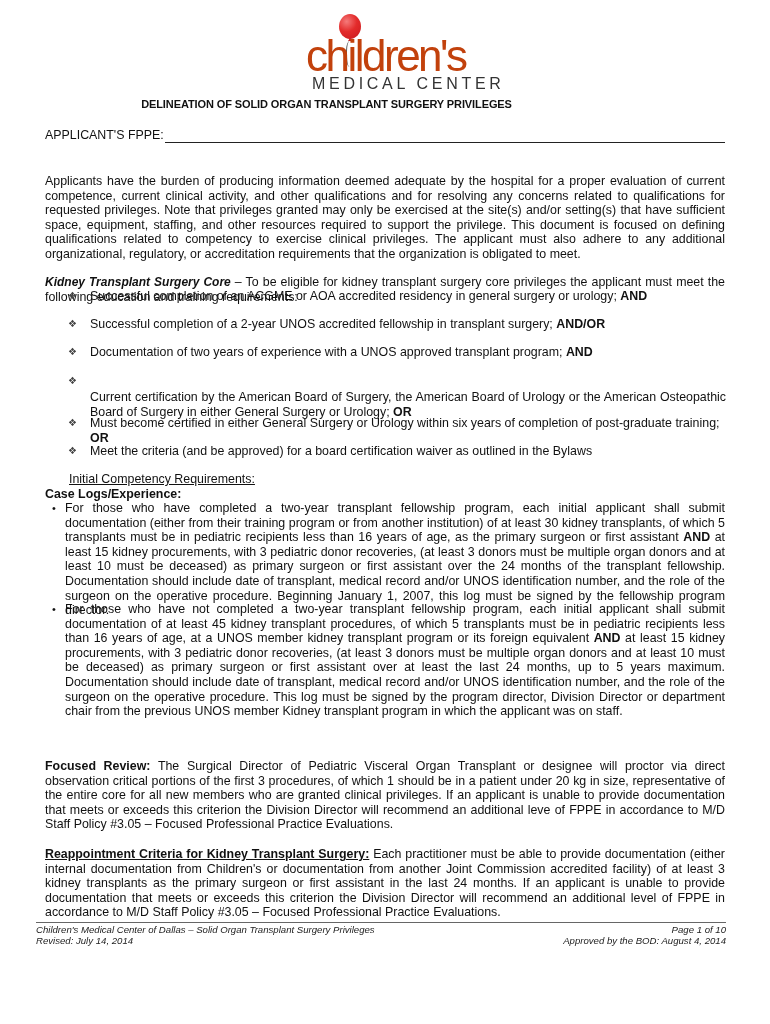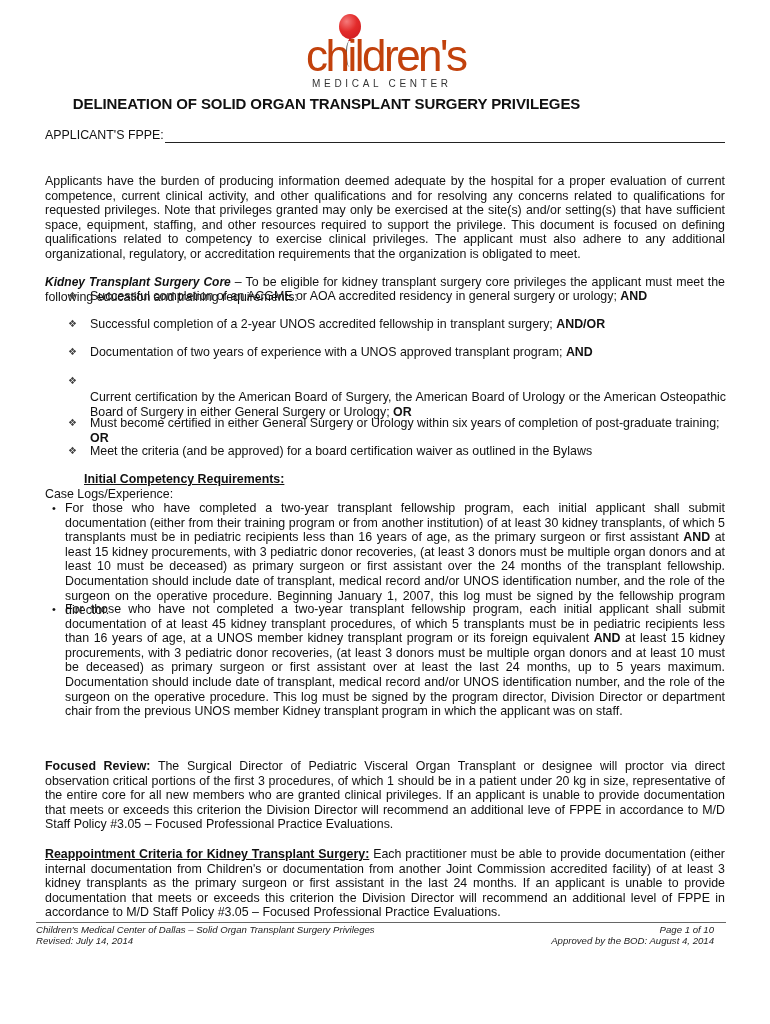--- a/index.html
+++ b/index.html
@@ -4,54 +4,54 @@
 <style>
   html, body { margin: 0; padding: 0; background: #ffffff; }
   body { width: 770px; height: 1024px; position: relative; overflow: hidden; color: #111; }
   .page { position: absolute; left: 0; top: 0; width: 770px; height: 1024px; font-family: "Liberation Sans", sans-serif; font-size: 12.4px; line-height: 14.6px; }
 
   .logo { position: absolute; left: 302px; top: 14px; width: 170px; height: 76px; }
   .logo .balloon { position: absolute; left: 37px; top: 0; width: 22px; height: 25px; border-radius: 50%; background: radial-gradient(circle at 35% 30%, #f57a7a 0%, #e32b2b 45%, #c8191c 100%); }
   .logo .balloon::after { content: ""; position: absolute; left: 9px; top: 24px; width: 4px; height: 3px; background: #c8191c; clip-path: polygon(50% 0, 100% 100%, 0 100%); }
   .logo .string { position: absolute; left: 44px; top: 27px; width: 8px; height: 26px; border-left: 1.3px solid #555; border-radius: 40% 0 0 40%; }
   .logo .wordmark { position: absolute; left: 4px; top: 20px; font-family: "Liberation Sans", sans-serif; font-size: 44px; line-height: 44px; letter-spacing: -2.5px; color: #c2410c; font-weight: 400; }
-  .logo .sub { position: absolute; left: 10px; top: 63px; font-size: 10px; letter-spacing: 3.7px; color: #333; white-space: nowrap; }
+  .logo .sub { position: absolute; left: 10px; top: 63px; font-size: 16px; letter-spacing: 3.7px; color: #333; white-space: nowrap; }
 
-  .title { position: absolute; left: 0; top: 97px; width: 653px; text-align: center; font-weight: 700; font-size: 15px; letter-spacing: -0.1px; }
+  .title { position: absolute; left: 0; top: 97px; width: 653px; text-align: center; font-weight: 700; font-size: 11px; letter-spacing: -0.1px; }
 
   .applicant { position: absolute; left: 45px; top: 128px; width: 680px; display: flex; align-items: flex-end; }
   .applicant .lbl { white-space: nowrap; }
   .applicant .line { flex: 1; border: none; border-bottom: 1px solid #222; height: 12px; margin-left: 1px; background: transparent; padding: 0; outline: none; font: inherit; }
 
   .block { position: absolute; left: 45px; width: 680px; text-align: justify; margin-top: 32px; }
   .p-intro { top: 142px; }
 
   .core { top: 243px; }
   .core .head { font-weight: 700; font-style: italic; font-size: 12px; }
 
   .crit { position: absolute; left: 68px; width: 660px; }
   .crit .mark { position: absolute; left: 0; top: 0; font-size: 10px; color: #444; }
   .crit .txt { position: absolute; left: 22px; width: 636px; text-align: left; }
   .b { font-weight: 700; }
   .u { text-decoration: underline; }
 
-  .init-h { position: absolute; left: 60px; top: 444px; font-weight: 700; text-decoration: underline; padding-left: 24px; }
-  .case-h { position: absolute; left: 45px; top: 459px; font-weight: 400; }
+  .init-h { position: absolute; left: 45px; top: 444px; font-weight: 400; text-decoration: underline; padding-left: 24px; }
+  .case-h { position: absolute; left: 45px; top: 459px; font-weight: 700; }
 
   .bul { position: absolute; left: 52px; width: 673px; }
   .bul .dot { position: absolute; left: 0; top: 0; font-size: 11px; }
   .bul .txt { position: absolute; left: 13px; width: 660px; text-align: justify; }
 
   .focused { top: 727px; }
   .reapp { top: 815px; }
 
   .footer-rule { position: absolute; left: 36px; top: 922px; width: 690px; border-top: 1px solid #666; }
   .footer { position: absolute; left: 36px; width: 690px; font-style: italic; font-size: 9.6px; line-height: 11px; color: #222; }
   .footer .l { position: absolute; left: 0; }
-  .footer .r { position: absolute; right: 12px; text-align: left; }
+  .footer .r { position: absolute; right: 0; text-align: left; }
   .f1 { top: 924px; }
   .f2 { top: 935px; }
   .confidential { position: absolute; left: 0; top: 947px; width: 770px; text-align: center; font-weight: 700; font-size: 12px; }
 </style>
 </head>
 <body>
 
 <div class="page">
 
   <div class="logo">

